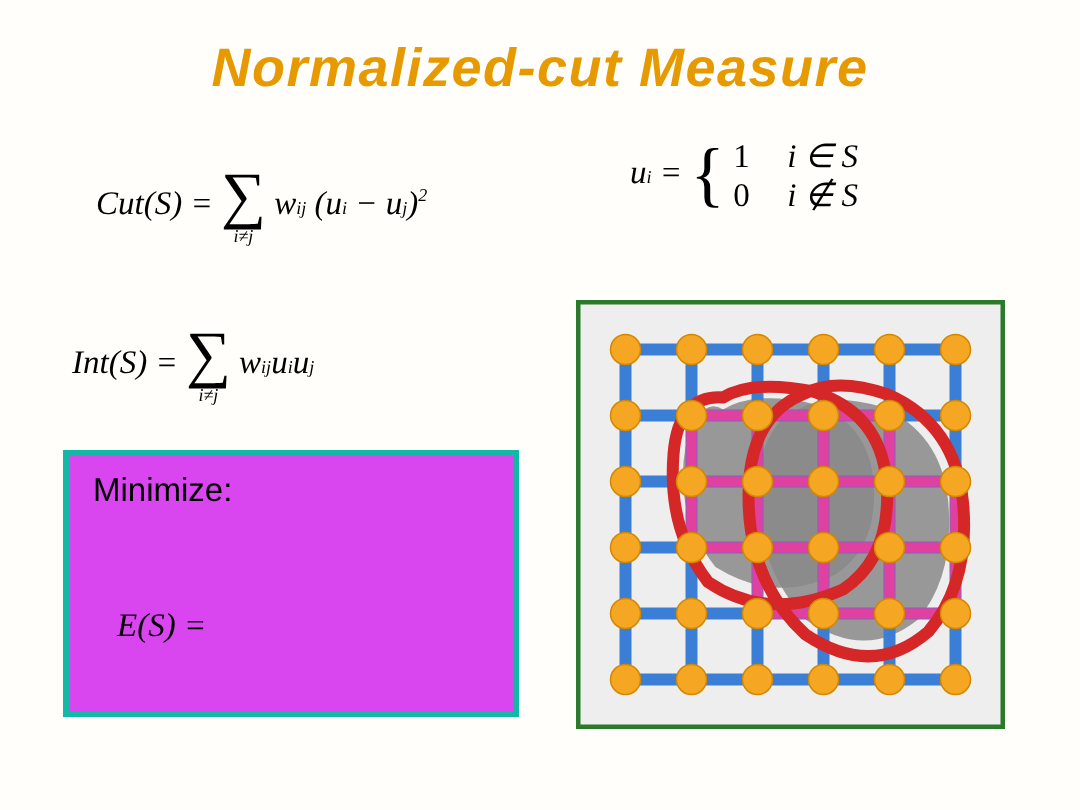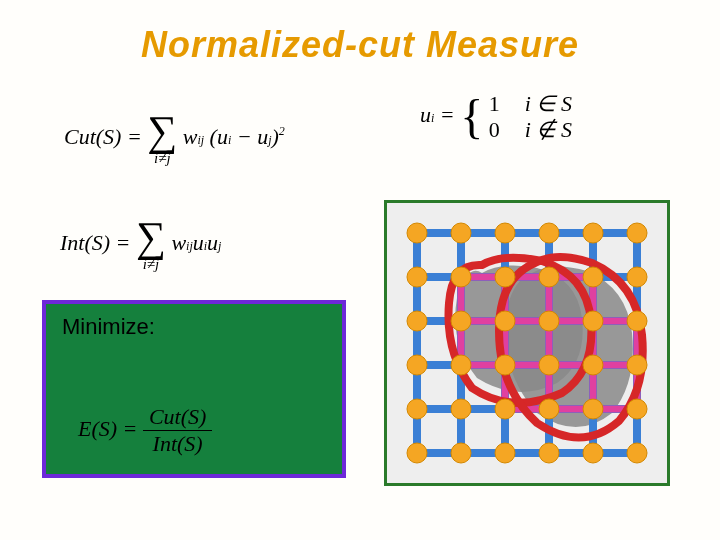--- a/index.html
+++ b/index.html
@@ -23,42 +23,42 @@
   }
   .eq {
     position: absolute;
     font-family: 'Times New Roman', serif;
     font-size: 22px;
     font-style: italic;
     color: #000;
   }
   .eq1 { left: 64px; top: 110px; }
   .eq2 { left: 420px; top: 91px; }
-  .eq3 { left: 60px; top: 216px; }
+  .eq3 { left: 48px; top: 216px; }
   .frac { display: inline-block; vertical-align: middle; text-align: center; }
   .frac .num { border-bottom: 1.5px solid #000; padding: 0 6px; }
   .frac .den { padding: 0 6px; }
   .sigma { font-size: 42px; font-style: normal; display: inline-block; vertical-align: middle; line-height: 1; }
   .sub { font-size: 12px; font-style: italic; }
   .sup { font-size: 12px; font-style: italic; vertical-align: super; }
   .sumwrap { display: inline-block; vertical-align: middle; text-align: center; }
-  .sumwrap .below { font-size: 15px; font-style: italic; margin-top: -2px; }
+  .sumwrap .below { font-size: 12px; font-style: italic; margin-top: -2px; }
   .brace { font-size: 48px; font-style: normal; display: inline-block; vertical-align: middle; line-height: 1; }
   .cases { display: inline-block; vertical-align: middle; }
   .cases-row { display: flex; gap: 20px; align-items: center; }
   .cases-row span:first-child { width: 16px; font-style: normal; }
 
   .minimize-box {
     position: absolute;
     left: 42px;
     top: 300px;
     width: 296px;
     height: 170px;
-    border: 4px solid #6d28d9;
-    background: #15803d;
+    border: 4px solid #14b8a6;
+    background: #d946ef;
   }
   .minimize-label {
     font-family: Arial, sans-serif;
     font-size: 22px;
     font-style: normal;
     padding: 10px 16px 0 16px;
   }
   .eq4 { left: 78px; top: 368px; margin-top: 36px; }
 
   .graph-box {
@@ -109,24 +109,20 @@
     <div class="below">i≠j</div>
   </span>
   <span>w</span><span class="sub">ij</span><span>u</span><span class="sub">i</span><span>u</span><span class="sub">j</span>
 </div>
 
 <div class="minimize-box">
   <div class="minimize-label">Minimize:</div>
 </div>
 <div class="eq eq4">
   <span>E(S) =</span>
-  <span class="frac">
-    <div class="num">Cut(S)</div>
-    <div class="den">Int(S)</div>
-  </span>
 </div>
 
 <div class="graph-box">
   <svg class="graph-svg" viewBox="0 0 280 280">
 
     <path d="M 95 70 Q 80 60 70 95 Q 62 140 90 175 Q 130 200 170 180 Q 200 160 195 115 Q 190 75 150 65 Q 115 58 95 70 Z" fill="#888888" opacity="0.85"></path>
     <path d="M 145 70 Q 120 80 118 125 Q 118 175 150 210 Q 190 238 225 210 Q 250 180 245 130 Q 240 85 200 68 Q 165 58 145 70 Z" fill="#888888" opacity="0.85"></path>
 
     <g stroke="#3a7fd5" stroke-width="8">
       <line x1="30" y1="30" x2="250" y2="30"></line>

